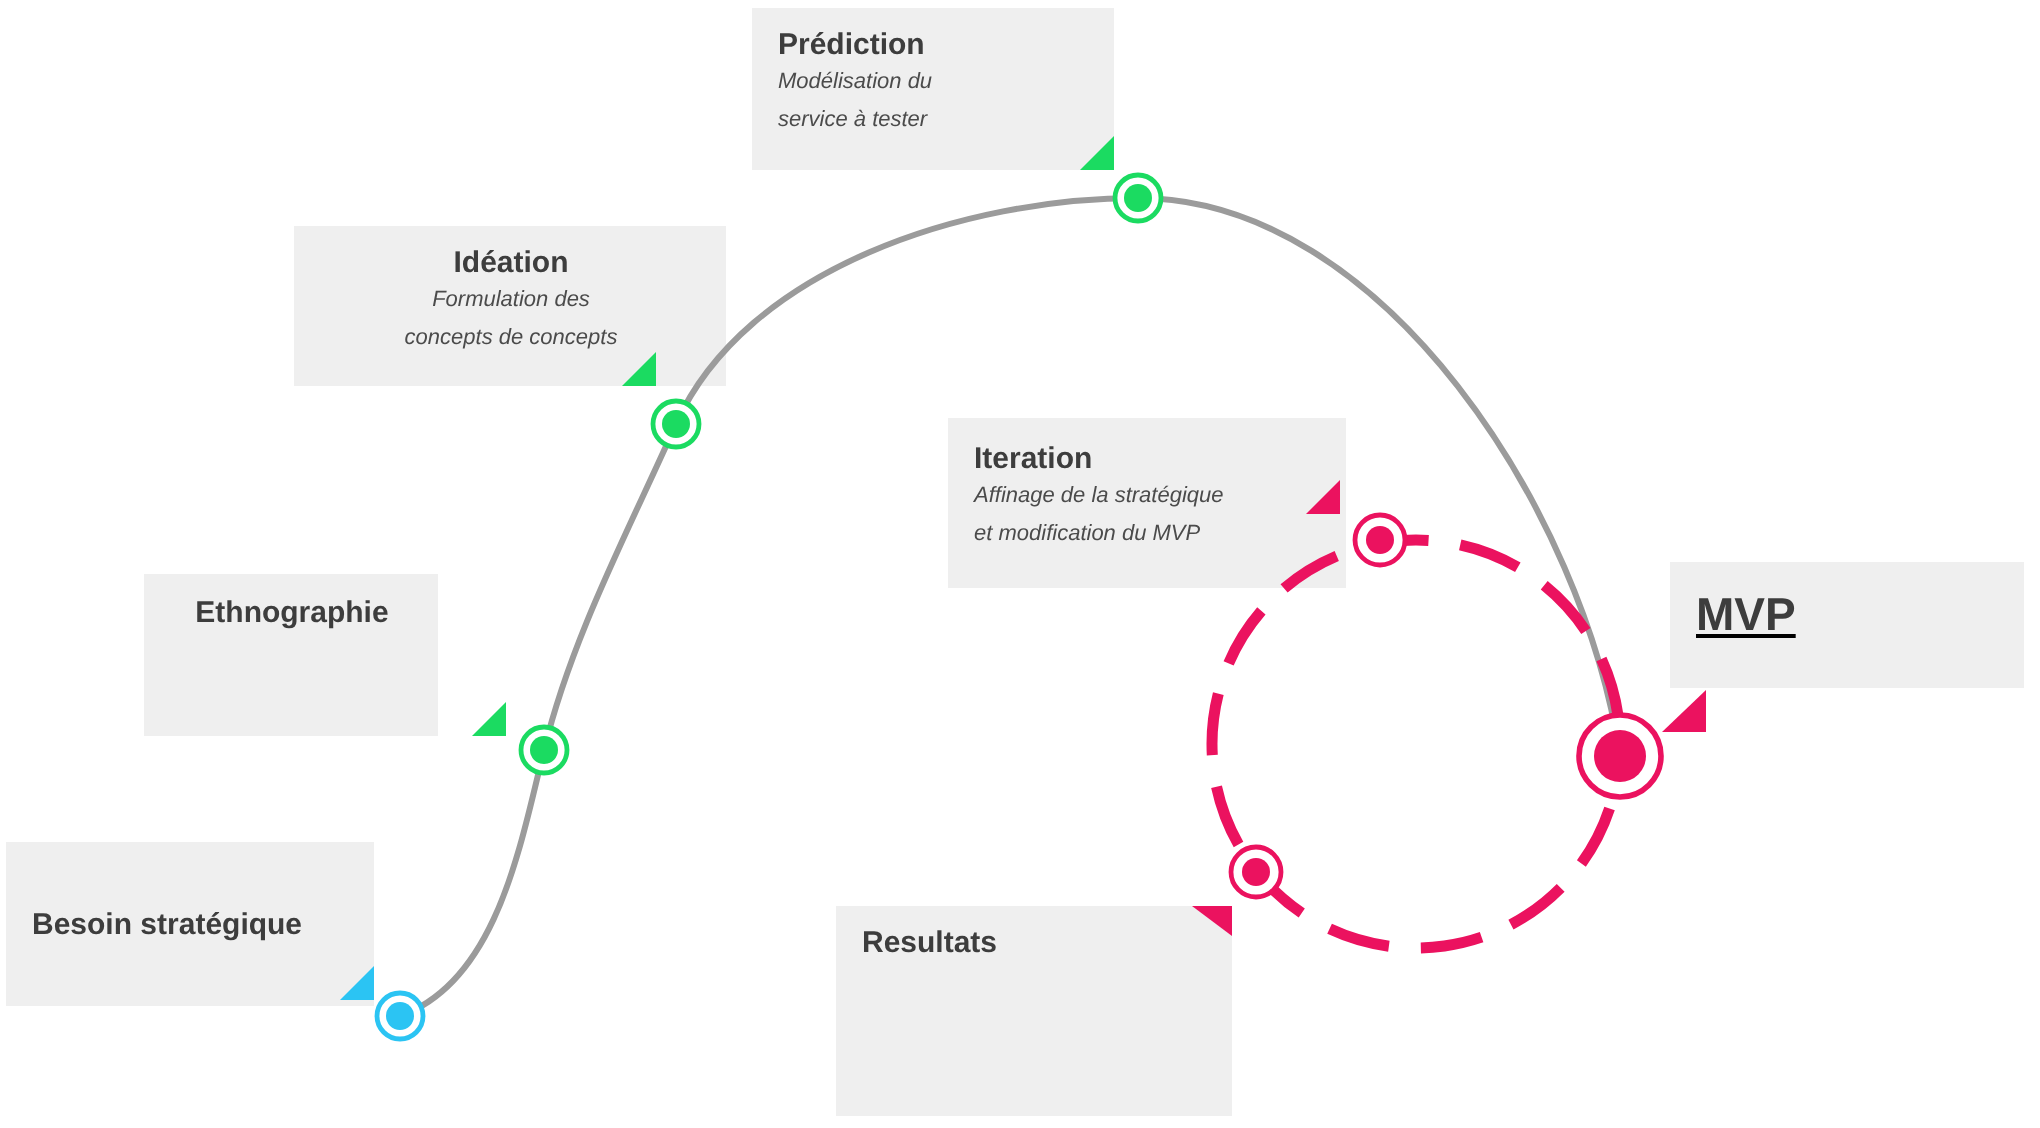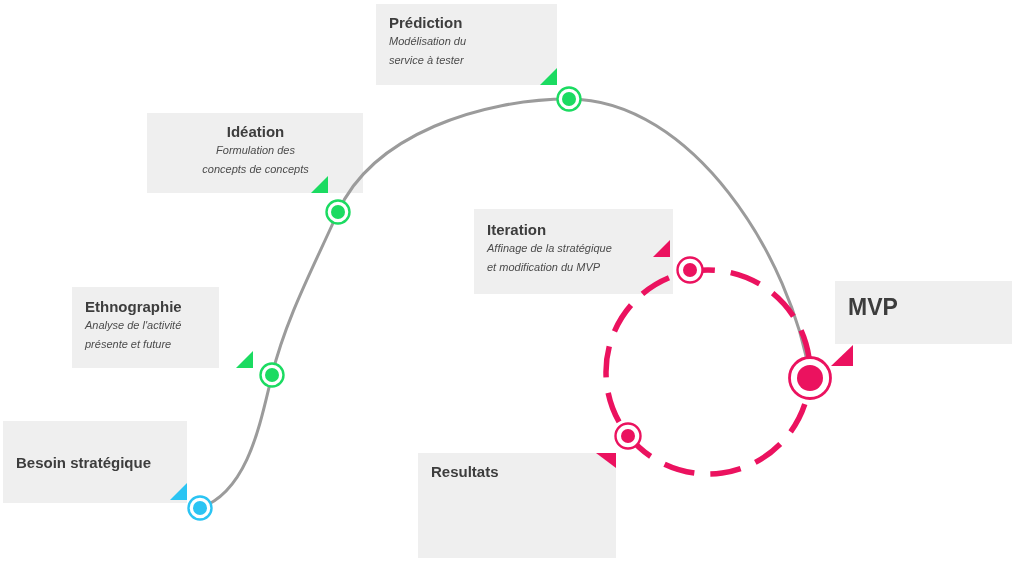--- a/index.html
+++ b/index.html
@@ -77,24 +77,22 @@
 </style>
 </head>
 <body>
 
 <div class="canvas">
 
   <div class="label-box center-title" style="left:3px; top:421px; width:184px; height:82px;">
     <div class="title">Besoin stratégique</div>
   </div>
 
-  <div class="label-box" style="left:72px; top:287px; width:147px; height:81px; padding-top:10px;">
+  <div class="label-box" style="left:72px; top:287px; width:147px; height:81px; padding-top:10px;text-align:center;">
     <div class="title">Ethnographie</div>
-    <div class="subtitle">Analyse de l'activité
-présente et future</div>
   </div>
 
   <div class="label-box" style="left:147px; top:113px; width:216px; height:80px;text-align:center;">
     <div class="title">Idéation</div>
     <div class="subtitle">Formulation des
 concepts de concepts</div>
   </div>
 
   <div class="label-box" style="left:376px; top:4px; width:181px; height:81px;">
     <div class="title">Prédiction</div>
@@ -105,21 +103,21 @@
   <div class="label-box" style="left:474px; top:173px; width:199px; height:85px; padding-top:11px;margin-top:36px;">
     <div class="title">Iteration</div>
     <div class="subtitle">Affinage de la stratégique
 et modification du MVP</div>
   </div>
 
   <div class="label-box" style="left:418px; top:453px; width:198px; height:105px; ">
     <div class="title">Resultats</div>
   </div>
 
-  <div class="label-box big-title" style="left:835px; top:281px; width:177px; height:63px; padding-top:13px;">
+  <div class="label-box big-title" style="left:835px; top:281px; width:177px; height:63px; padding-top:13px;text-decoration:underline;">
     <div class="title">MVP</div>
   </div>
 
   <svg class="overlay" width="1020" height="564" viewBox="0 0 1020 564">
 
     <path class="curve" d="M 200 508 C 248 491 260 424 272 375
              C 286 318 314 266 338 212
              C 373 134 483 99 569 99
              C 692 99 792 257 810 378"></path>
 

